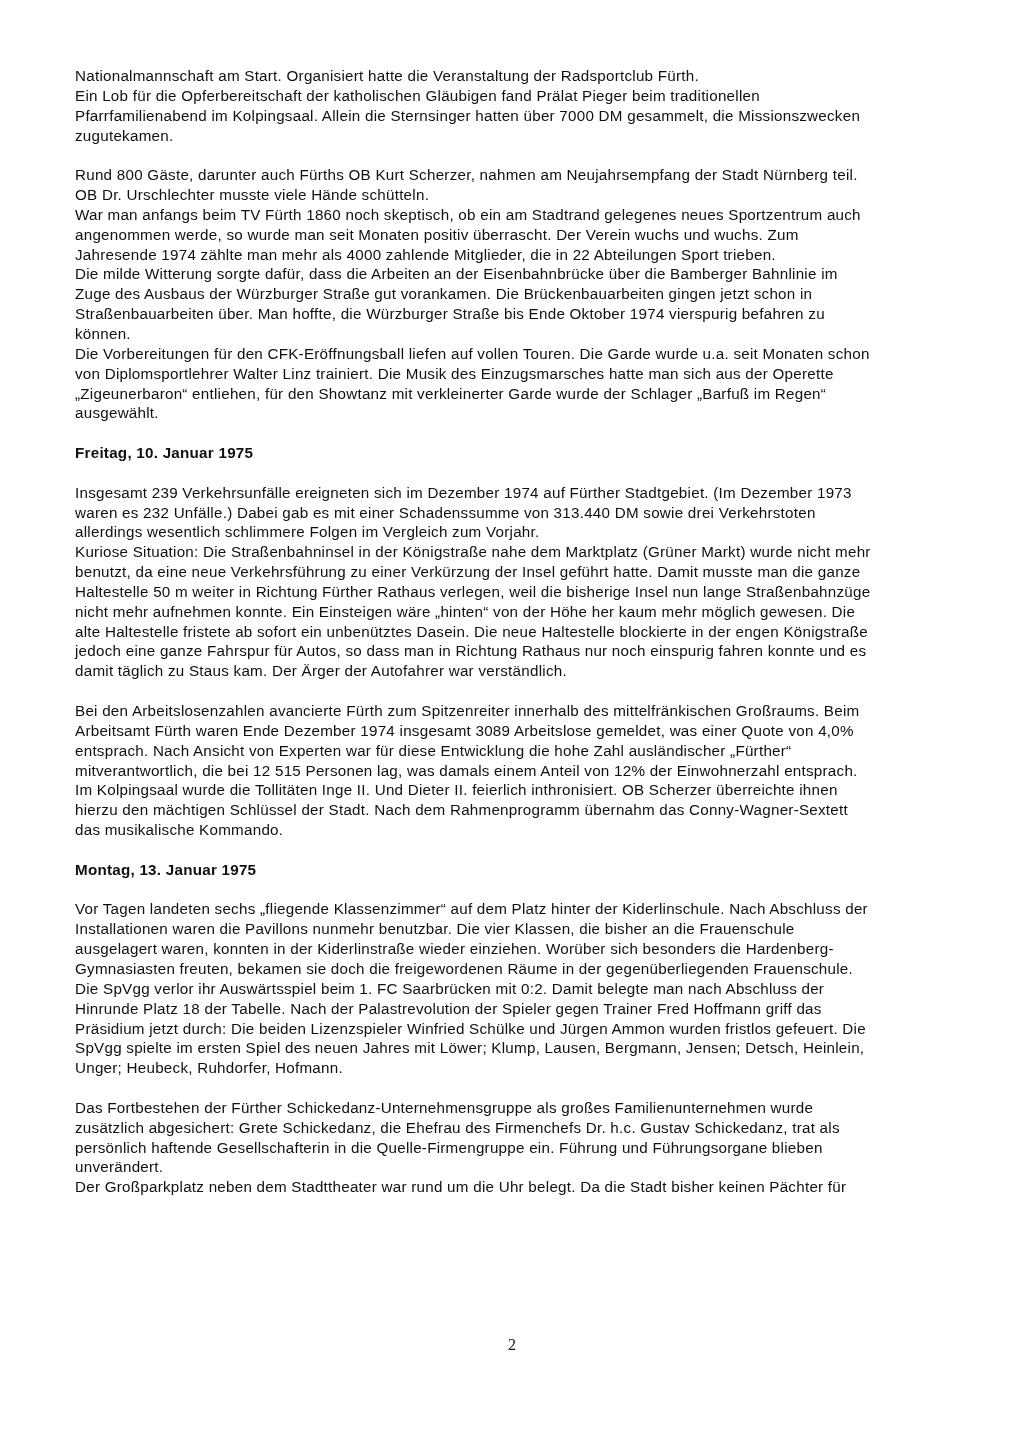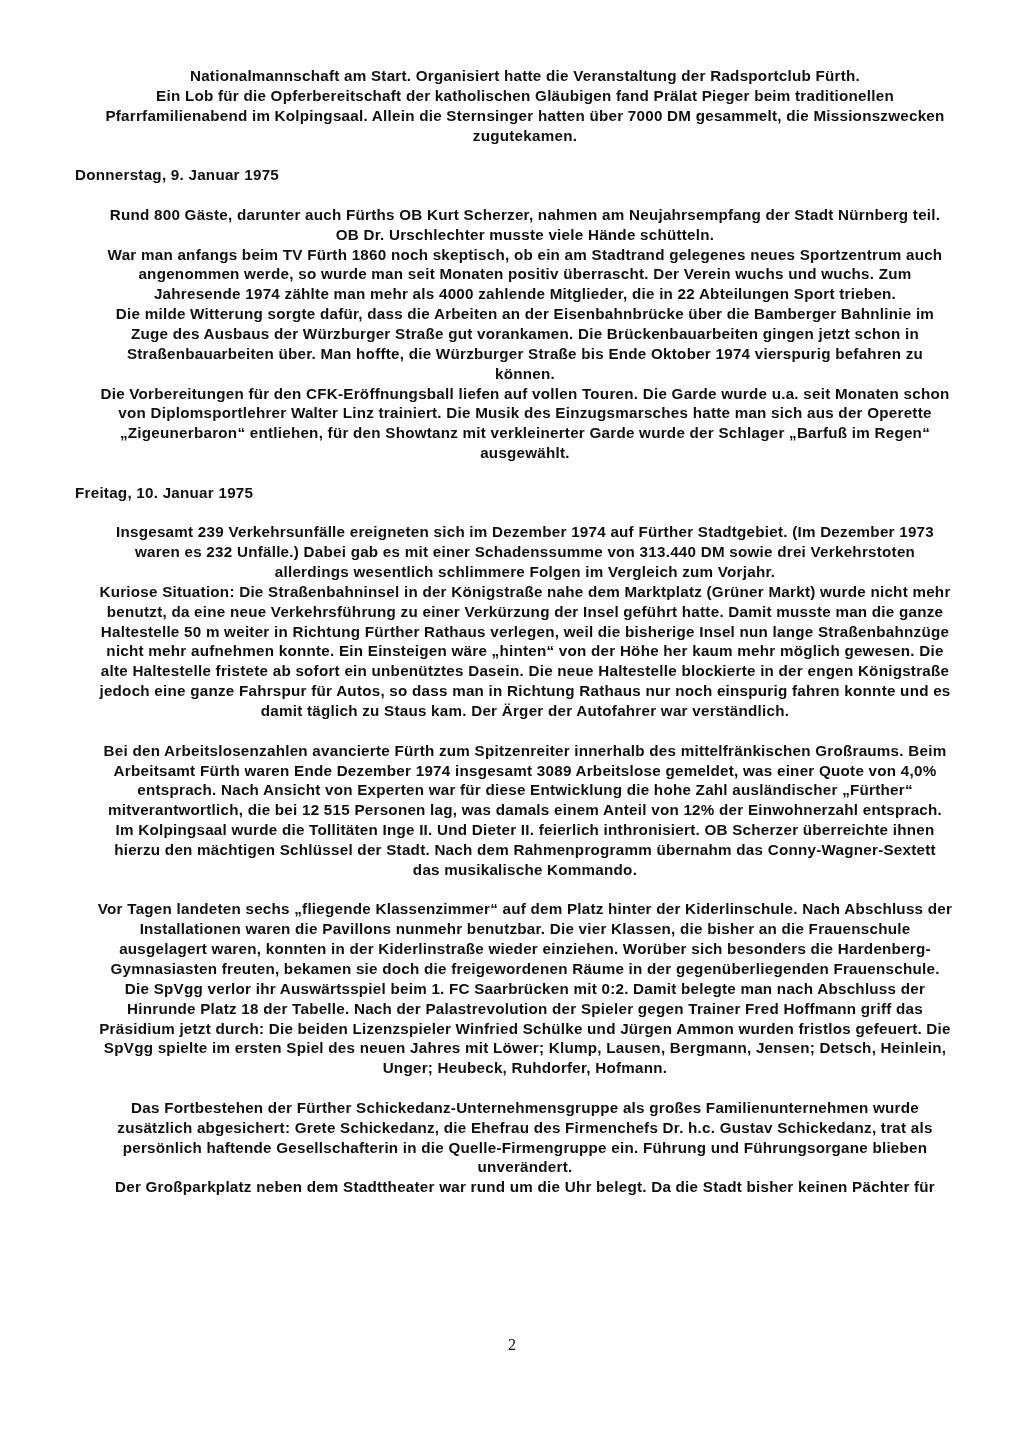--- a/index.html
+++ b/index.html
@@ -21,22 +21,21 @@
     top: 66px;
     width: 900px;
     font-family: "Liberation Sans", "DejaVu Sans", sans-serif;
     font-size: 15.2px;
     line-height: 19.85px;
     letter-spacing: 0.25px;
     white-space: pre;      
   }
   .paragraph {
     margin: 0 0 19.85px 0; 
-    font-weight: bold;
-    text-align: center;
+    font-weight: normal;
   }
   .heading {
     margin: 0 0 19.85px 0;
     font-weight: bold;
   }
   .footer {
     position: absolute;
     top: 1336px;
     left: 0;
     width: 1024px;
@@ -46,21 +45,21 @@
     color: #101010;
   }
 </style>
 </head>
 <body>
 
 <div class="page">
   <div class="content"><div class="paragraph">Nationalmannschaft am Start. Organisiert hatte die Veranstaltung der Radsportclub Fürth.
 Ein Lob für die Opferbereitschaft der katholischen Gläubigen fand Prälat Pieger beim traditionellen
 Pfarrfamilienabend im Kolpingsaal. Allein die Sternsinger hatten über 7000 DM gesammelt, die Missionszwecken
-zugutekamen.</div><div class="heading">Donnerstag, 9. Januar 1975</div><div class="paragraph">Rund 800 Gäste, darunter auch Fürths OB Kurt Scherzer, nahmen am Neujahrsempfang der Stadt Nürnberg teil.
+zugutekamen.</div><div class="paragraph">Rund 800 Gäste, darunter auch Fürths OB Kurt Scherzer, nahmen am Neujahrsempfang der Stadt Nürnberg teil.
 OB Dr. Urschlechter musste viele Hände schütteln.
 War man anfangs beim TV Fürth 1860 noch skeptisch, ob ein am Stadtrand gelegenes neues Sportzentrum auch
 angenommen werde, so wurde man seit Monaten positiv überrascht. Der Verein wuchs und wuchs. Zum
 Jahresende 1974 zählte man mehr als 4000 zahlende Mitglieder, die in 22 Abteilungen Sport trieben.
 Die milde Witterung sorgte dafür, dass die Arbeiten an der Eisenbahnbrücke über die Bamberger Bahnlinie im
 Zuge des Ausbaus der Würzburger Straße gut vorankamen. Die Brückenbauarbeiten gingen jetzt schon in
 Straßenbauarbeiten über. Man hoffte, die Würzburger Straße bis Ende Oktober 1974 vierspurig befahren zu
 können.
 Die Vorbereitungen für den CFK-Eröffnungsball liefen auf vollen Touren. Die Garde wurde u.a. seit Monaten schon
 von Diplomsportlehrer Walter Linz trainiert. Die Musik des Einzugsmarsches hatte man sich aus der Operette
@@ -73,21 +72,21 @@
 Haltestelle 50 m weiter in Richtung Fürther Rathaus verlegen, weil die bisherige Insel nun lange Straßenbahnzüge
 nicht mehr aufnehmen konnte. Ein Einsteigen wäre „hinten“ von der Höhe her kaum mehr möglich gewesen. Die
 alte Haltestelle fristete ab sofort ein unbenütztes Dasein. Die neue Haltestelle blockierte in der engen Königstraße
 jedoch eine ganze Fahrspur für Autos, so dass man in Richtung Rathaus nur noch einspurig fahren konnte und es
 damit täglich zu Staus kam. Der Ärger der Autofahrer war verständlich.</div><div class="paragraph">Bei den Arbeitslosenzahlen avancierte Fürth zum Spitzenreiter innerhalb des mittelfränkischen Großraums. Beim
 Arbeitsamt Fürth waren Ende Dezember 1974 insgesamt 3089 Arbeitslose gemeldet, was einer Quote von 4,0%
 entsprach. Nach Ansicht von Experten war für diese Entwicklung die hohe Zahl ausländischer „Fürther“
 mitverantwortlich, die bei 12 515 Personen lag, was damals einem Anteil von 12% der Einwohnerzahl entsprach.
 Im Kolpingsaal wurde die Tollitäten Inge II. Und Dieter II. feierlich inthronisiert. OB Scherzer überreichte ihnen
 hierzu den mächtigen Schlüssel der Stadt. Nach dem Rahmenprogramm übernahm das Conny-Wagner-Sextett
-das musikalische Kommando.</div><div class="paragraph">Vor Tagen landeten sechs „fliegende Klassenzimmer“ auf dem Platz hinter der Kiderlinschule. Nach Abschluss der
+das musikalische Kommando.</div><div class="heading">Montag, 13. Januar 1975</div><div class="paragraph">Vor Tagen landeten sechs „fliegende Klassenzimmer“ auf dem Platz hinter der Kiderlinschule. Nach Abschluss der
 Installationen waren die Pavillons nunmehr benutzbar. Die vier Klassen, die bisher an die Frauenschule
 ausgelagert waren, konnten in der Kiderlinstraße wieder einziehen. Worüber sich besonders die Hardenberg-
 Gymnasiasten freuten, bekamen sie doch die freigewordenen Räume in der gegenüberliegenden Frauenschule.
 Die SpVgg verlor ihr Auswärtsspiel beim 1. FC Saarbrücken mit 0:2. Damit belegte man nach Abschluss der
 Hinrunde Platz 18 der Tabelle. Nach der Palastrevolution der Spieler gegen Trainer Fred Hoffmann griff das
 Präsidium jetzt durch: Die beiden Lizenzspieler Winfried Schülke und Jürgen Ammon wurden fristlos gefeuert. Die
 SpVgg spielte im ersten Spiel des neuen Jahres mit Löwer; Klump, Lausen, Bergmann, Jensen; Detsch, Heinlein,
 Unger; Heubeck, Ruhdorfer, Hofmann.</div><div class="paragraph">Das Fortbestehen der Fürther Schickedanz-Unternehmensgruppe als großes Familienunternehmen wurde
 zusätzlich abgesichert: Grete Schickedanz, die Ehefrau des Firmenchefs Dr. h.c. Gustav Schickedanz, trat als
 persönlich haftende Gesellschafterin in die Quelle-Firmengruppe ein. Führung und Führungsorgane blieben

